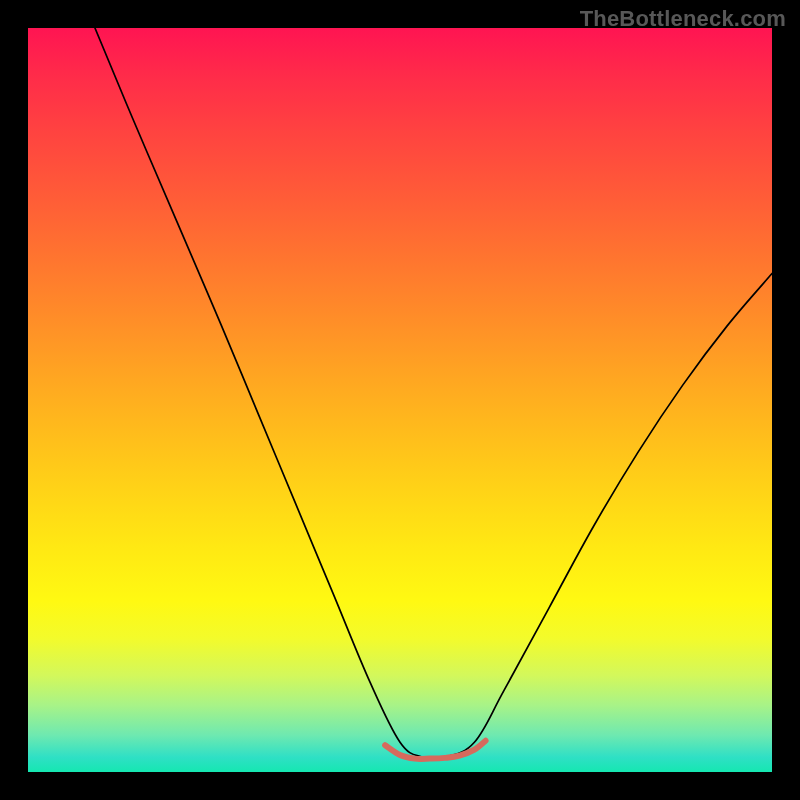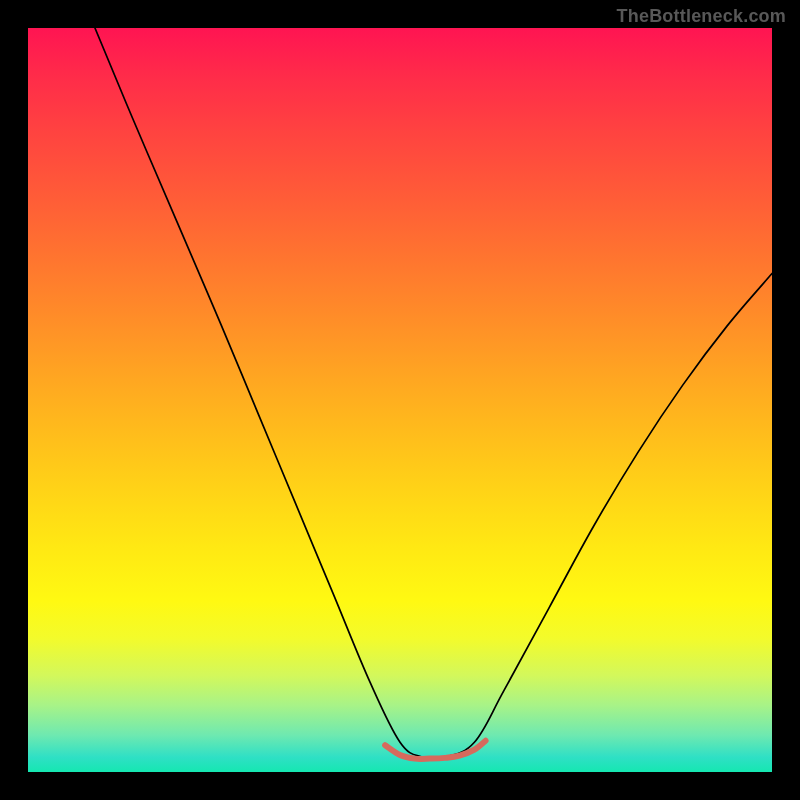--- a/index.html
+++ b/index.html
@@ -15,21 +15,21 @@
     position: relative;
     width: 800px;
     height: 800px;
     background: #000;
   }
   .watermark {
     position: absolute;
     top: 6px;
     right: 14px;
     color: #585858;
-    font-size: 18px;
+    font-size: 22px;
     font-weight: bold;
     letter-spacing: 0.2px;
     z-index: 10;
   }
   .plot-outer {
     position: absolute;
     left: 28px;
     top: 28px;
     width: 744px;
     height: 744px;

